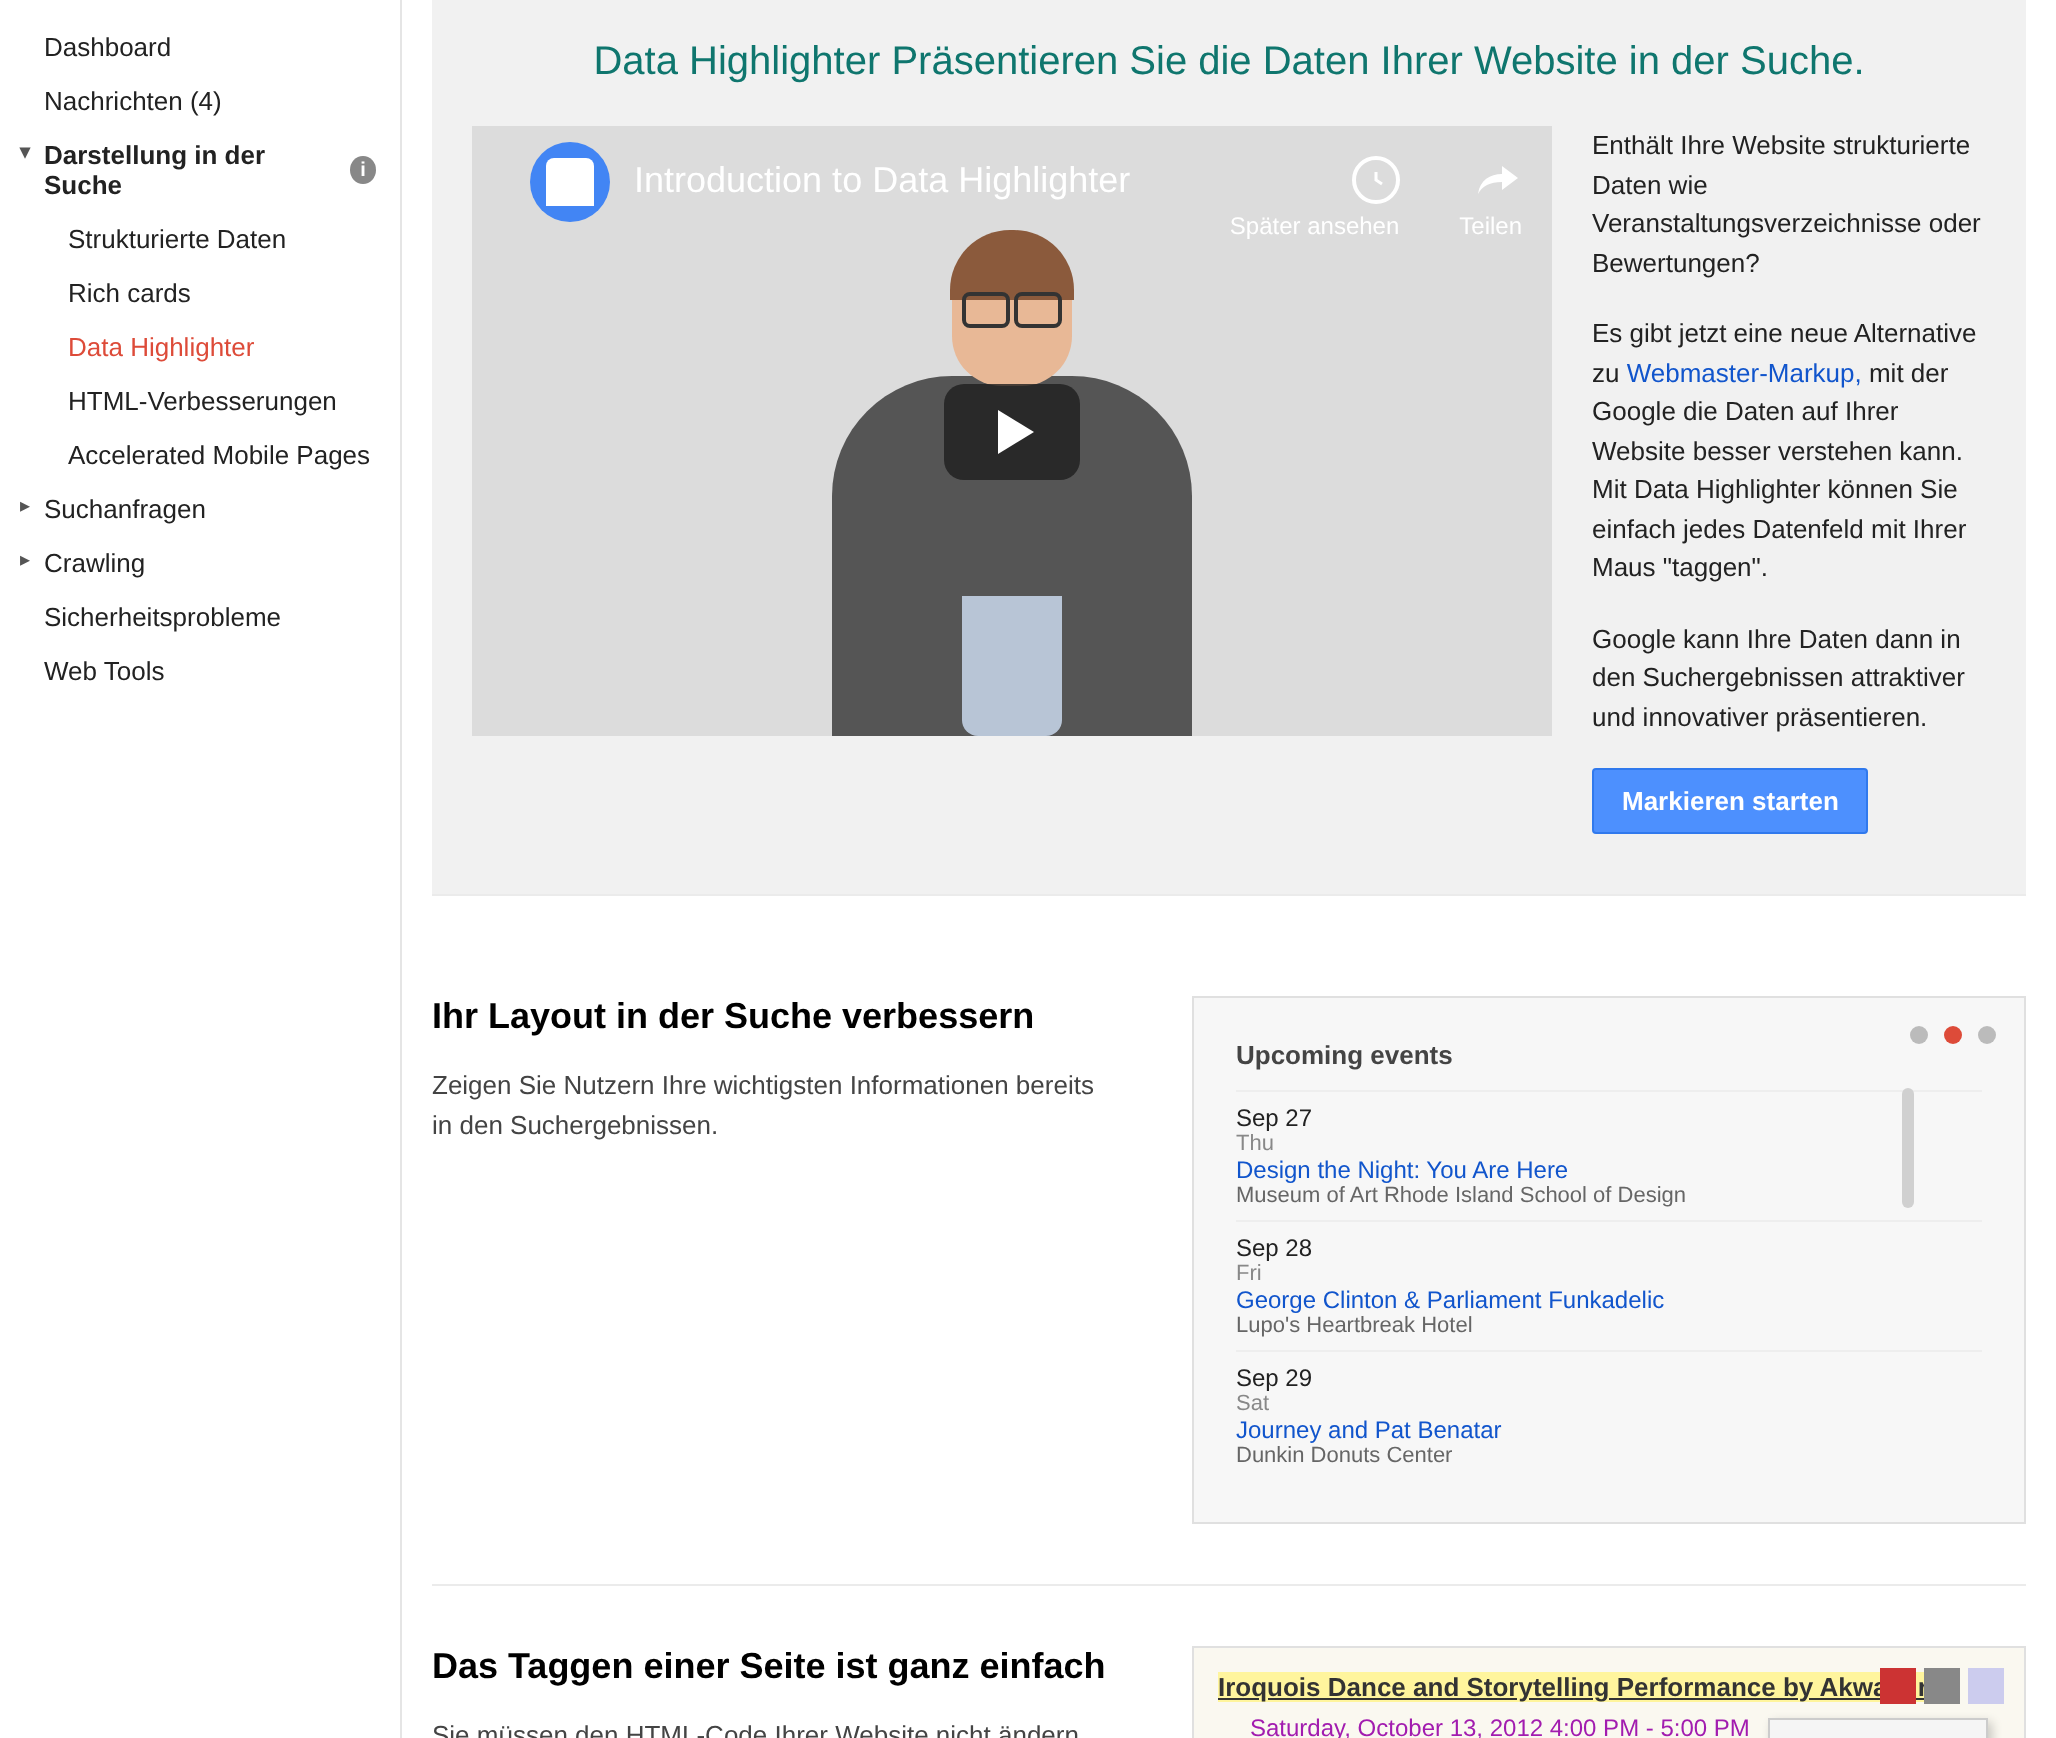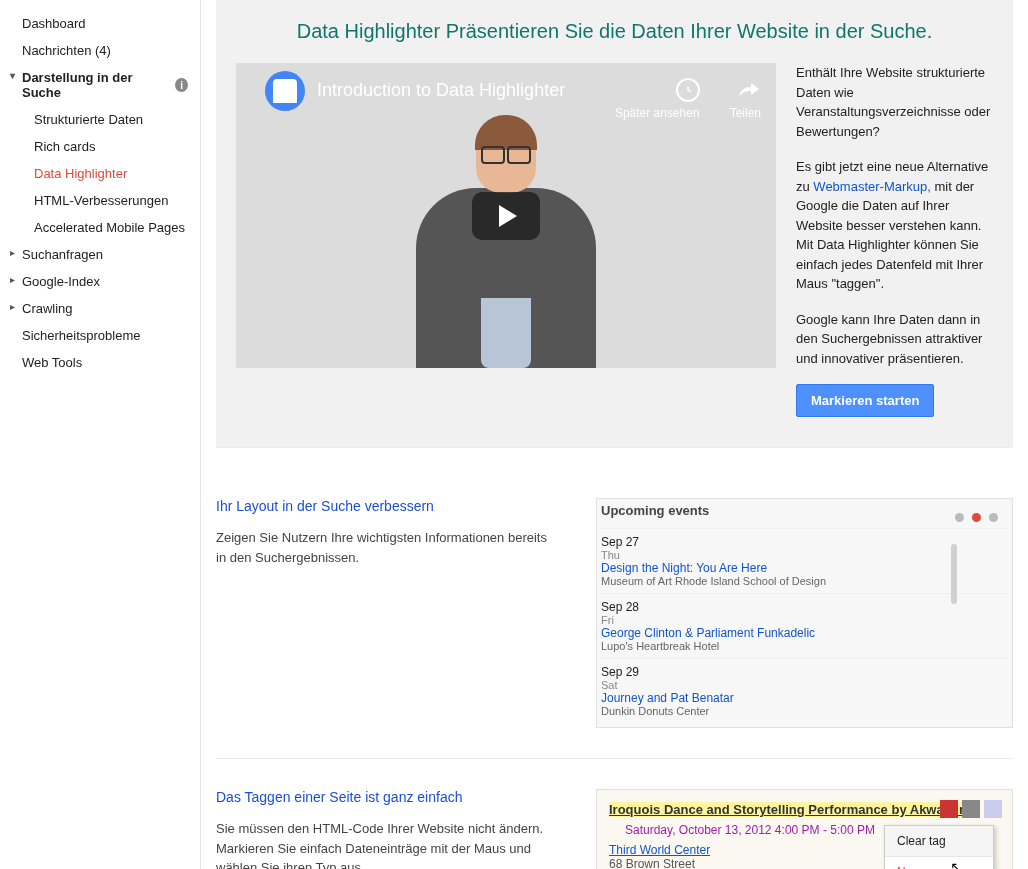--- a/index.html
+++ b/index.html
@@ -33,23 +33,23 @@
 .person-body { width: 180px; height: 180px; background: #555; border-radius: 60px 60px 0 0; position: absolute; bottom: 0; left: 30px; }
 .person-shirt { width: 50px; height: 70px; background: #b8c5d6; position: absolute; bottom: 0; left: 95px; border-radius: 0 0 8px 8px; }
 .play-btn { position: absolute; top: 50%; left: 50%; transform: translate(-50%,-50%); width: 68px; height: 48px; background: rgba(30,30,30,0.8); border-radius: 10px; display: flex; align-items: center; justify-content: center; cursor: pointer; }
 .play-btn::after { content: ""; border-left: 18px solid #fff; border-top: 11px solid transparent; border-bottom: 11px solid transparent; margin-left: 4px; }
 .hero-text { flex: 1; font-size: 13px; line-height: 1.5; color: #222; }
 .hero-text p { margin-bottom: 16px; }
 .hero-text a { color: #1155cc; text-decoration: none; }
 .btn-primary { background: #4d90fe; color: #fff; border: 1px solid #3079ed; padding: 8px 14px; font-size: 13px; cursor: pointer; border-radius: 2px; font-weight: bold; }
 .section { display: flex; gap: 40px; padding: 20px 0 30px 0; border-bottom: 1px solid #ebebeb; margin-bottom: 10px; }
 .section-text { width: 340px; flex-shrink: 0; }
-.section-text h2 { font-size: 14px; font-weight: normal; margin-bottom: 14px; color: #1d4ed8; }
+.section-text h2 { font-size: 18px; font-weight: bold; margin-bottom: 14px; color: #000000; }
 .section-text p { font-size: 13px; line-height: 1.5; color: #444; }
-.section-img { flex: 1; background: #f7f7f7; border: 1px solid #e0e0e0; min-height: 130px; position: relative; padding: 4px; font-size: 12px; }
+.section-img { flex: 1; background: #f7f7f7; border: 1px solid #e0e0e0; min-height: 130px; position: relative; padding: 21px; font-size: 12px; }
 .events-header { font-weight: bold; color: #444; margin-bottom: 10px; font-size: 13px; }
 .dots { position: absolute; top: 14px; right: 14px; display: flex; gap: 8px; }
 .dot { width: 9px; height: 9px; border-radius: 50%; background: #bbb; }
 .dot.active { background: #dd4b39; }
 .event-row { display: flex; padding: 6px 0; border-top: 1px solid #eee; flex-direction: column; }
 .event-date { width: 70px; font-size: 12px; }
 .event-date .day { color: #888; font-size: 11px; }
 .event-info { flex: 1; }
 .event-info .title { color: #1155cc; font-size: 12px; }
 .event-info .venue { color: #666; font-size: 11px; }
@@ -80,21 +80,20 @@
     <div class="sidebar-parent-row">
       <div class="sidebar-item expanded" style="font-weight:bold;">Darstellung in der Suche</div>
       <span class="info-icon">i</span>
     </div>
     <div class="sidebar-item sidebar-sub">Strukturierte Daten</div>
     <div class="sidebar-item sidebar-sub">Rich cards</div>
     <div class="sidebar-item sidebar-sub active">Data Highlighter</div>
     <div class="sidebar-item sidebar-sub">HTML-Verbesserungen</div>
     <div class="sidebar-item sidebar-sub">Accelerated Mobile Pages</div>
     <div class="sidebar-item expandable">Suchanfragen</div>
-    <div class="sidebar-item expandable">Google-Index</div>
     <div class="sidebar-item expandable">Crawling</div>
     <div class="sidebar-item">Sicherheitsprobleme</div>
     <div class="sidebar-item">Web Tools</div>
   </nav>
 
   <main class="main">
     <div class="hero">
       <h1 class="hero-title">Data Highlighter Präsentieren Sie die Daten Ihrer Website in der Suche.</h1>
       <div class="hero-content">
         <div class="video-box">

